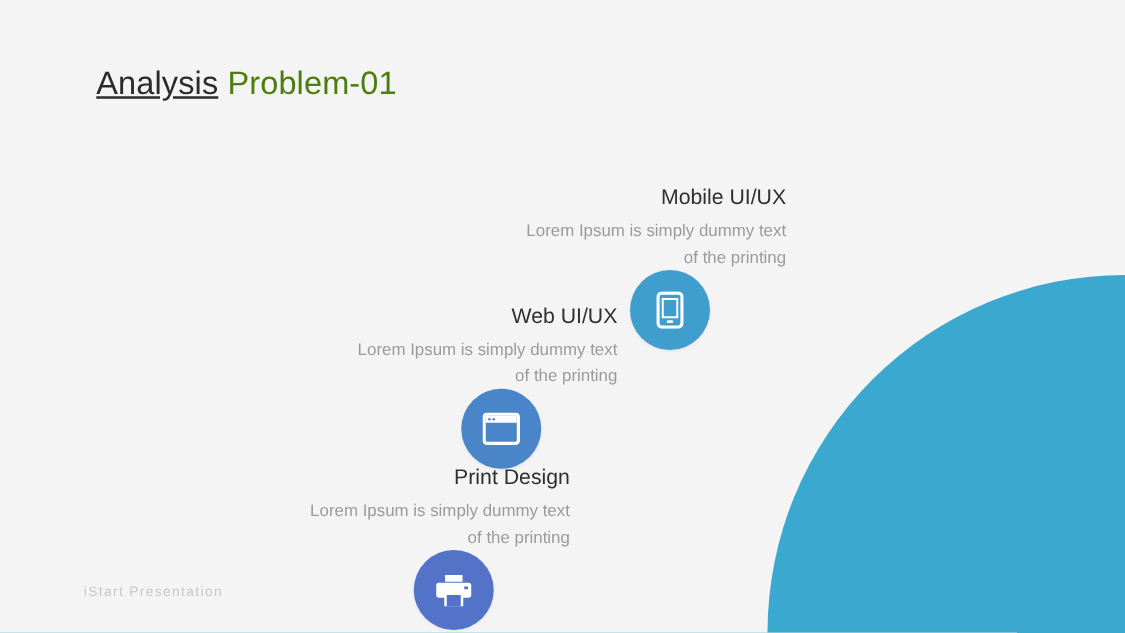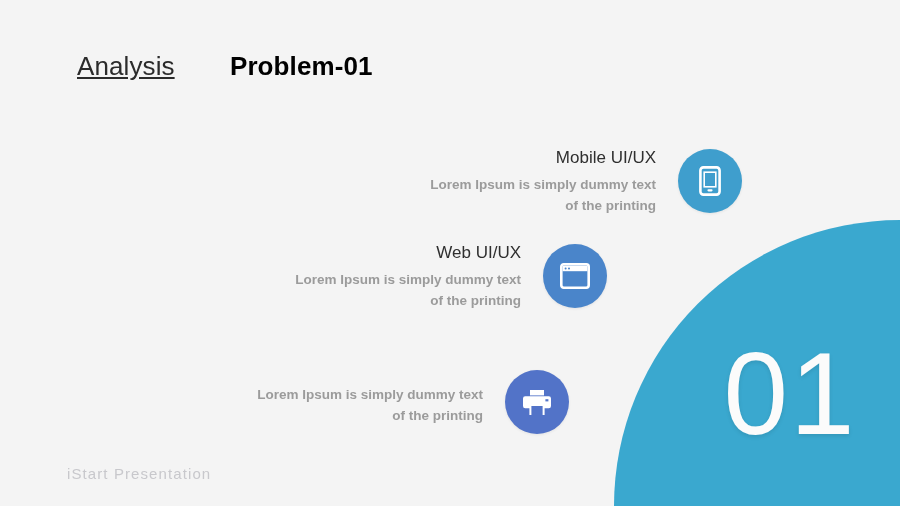--- a/index.html
+++ b/index.html
@@ -32,23 +32,22 @@
     line-height: 34px;
     white-space: nowrap;
     letter-spacing: 0.1px;
   }
   #title .t-main {
     color: #2b2b2b;
     font-weight: 400;
     text-decoration: underline;
   }
   #title .t-accent {
-    color: #000000;
-    font-weight: 700;
-    margin-left: 48px;
+    color: #4d7c0f;
+    font-weight: 400;
   }
 
   
   #quarter-circle {
     position: absolute;
     left: 614px;
     top: 220px;
     width: 572px;
     height: 572px;
     border-radius: 50%;
@@ -68,38 +67,39 @@
     letter-spacing: 2px;
     text-shadow: 0 2px 4px rgba(0,0,0,0.10);
   }
 
   
   .row {
     position: absolute;
     display: flex;
     align-items: center;
     justify-content: flex-end;
+    flex-direction: column;
   }
   .row .texts {
     text-align: right;
     padding-right: 22px;
   }
   .row .heading {
     font-size: 17px;
     line-height: 23px;
     color: #2f2f2f;
     font-weight: 400;
     white-space: nowrap;
   }
   .row .body {
     margin-top: 5px;
     font-size: 13.5px;
     line-height: 21px;
     color: #9b9b9b;
-    font-weight: 700;
+    font-weight: 400;
   }
   .row .body .line {
     display: block;
     white-space: nowrap;
   }
 
   .icon-circle {
     width: 64px;
     height: 64px;
     min-width: 64px;
@@ -113,35 +113,34 @@
 
   #row-mobile { left: 330px; top: 146px; width: 412px; }
   #row-web    { left: 195px; top: 241px; width: 412px; align-items: center; }
   #row-print  { left: 157px; top: 370px; width: 412px; }
 
   
   #footer-brand {
     position: absolute;
     left: 67px;
     top: 466px;
-    font-size: 15px;
+    font-size: 11px;
     line-height: 16px;
     color: #c8c8cc;
     letter-spacing: 1.1px;
     font-weight: 400;
     white-space: nowrap;
   }
 </style>
 </head>
 <body>
 
 <div id="slide">
 
   <div id="quarter-circle"></div>
-  <div id="big-number">01</div>
 
   <div id="title">
     <span class="t-main">Analysis</span>
     <span class="t-accent">Problem-01</span>
   </div>
 
   <div class="row" id="row-mobile">
     <div class="texts">
       <div class="heading">Mobile UI/UX</div>
       <div class="body">
@@ -175,20 +174,21 @@
           <rect x="2.6" y="2.6" width="24.8" height="5.6" fill="#ffffff"></rect>
           <circle cx="5.6" cy="5.4" r="1.0" fill="#4a85ca"></circle>
           <circle cx="9.0" cy="5.4" r="1.0" fill="#4a85ca"></circle>
         </svg>
       </span>
     </div>
   </div>
 
   <div class="row" id="row-print">
     <div class="texts">
+      <div class="heading">Print Design</div>
       <div class="body">
         <span class="line">Lorem Ipsum is simply dummy text</span>
         <span class="line">of the printing</span>
       </div>
     </div>
     <div class="icon-circle" style="background:#5273c8">
       <span>
         <svg width="30" height="27" viewBox="0 0 30 27" aria-hidden="true">
           <rect x="8.0" y="1.0" width="14.0" height="5.4" fill="#ffffff"></rect>
           <path d="M3.2 7.2 H26.8 a2.2 2.2 0 0 1 2.2 2.2 V17.0 a2.2 2.2 0 0 1 -2.2 2.2 H3.2 A2.2 2.2 0 0 1 1.0 17.0 V9.4 A2.2 2.2 0 0 1 3.2 7.2 Z" fill="#ffffff"></path>

